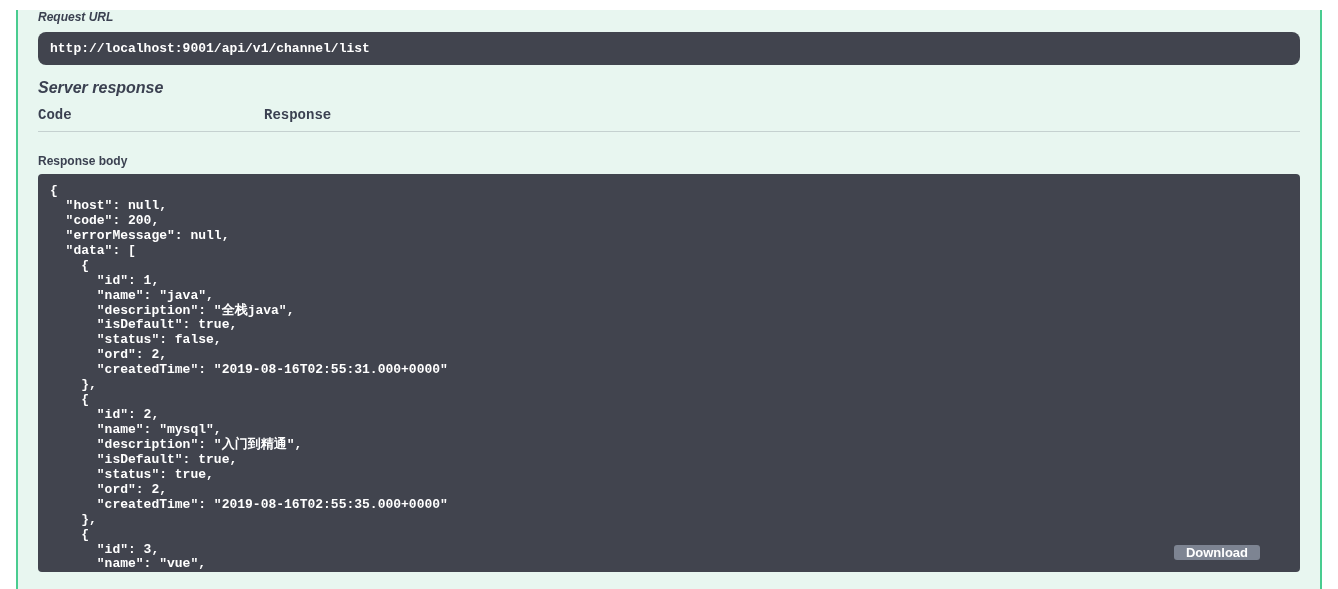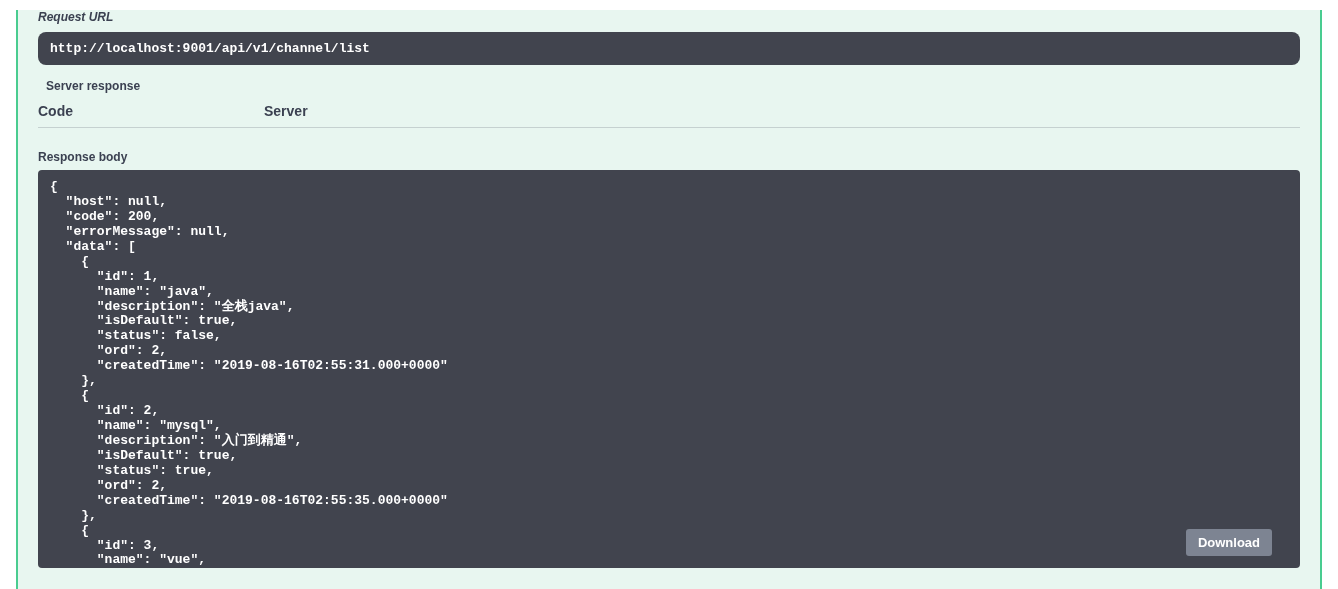--- a/index.html
+++ b/index.html
@@ -29,30 +29,32 @@
   .url-box {
     background: #41444e;
     color: #ffffff;
     font-family: Consolas, Menlo, "Courier New", monospace;
     font-size: 13px;
     padding: 9px 12px;
     border-radius: 8px;
     font-weight: 600;
   }
   .server-response-label {
-    font-size: 12px;
+    font-size: 16px;
     font-weight: 700;
     color: #3b4151;
-    margin: 14px 0 10px 8px;
+    margin: 14px 0 10px 0;
+    font-style: italic;
   }
   .table-header {
     display: flex;
     border-bottom: 1px solid rgba(59,65,81,0.2);
     padding-bottom: 8px;
     margin-bottom: 14px;
+    font-family: Liberation Mono, monospace;
   }
   .code-col {
     width: 226px;
     font-size: 14px;
     font-weight: 700;
     color: #3b4151;
   }
   .details-col {
     flex: 1;
     font-size: 14px;
@@ -102,44 +104,44 @@
   .response-body::-webkit-scrollbar-thumb {
     background: #c1c1c1;
   }
   .response-body::-webkit-scrollbar-button:single-button {
     height: 17px;
     background: #f1f1f1;
   }
   .download-btn {
     position: absolute;
     bottom: 12px;
-    right: 28px;
+    right: 40px;
     background: #7d8492;
     color: #ffffff;
     font-size: 13px;
     font-weight: 600;
     border: none;
     border-radius: 3px;
-    padding: 6px 12px;
+    padding: 0 12px;
     cursor: pointer;
   }
 </style>
 </head>
 <body>
 
 <div class="outer">
 
   <div class="section-label">Request URL</div>
   <div class="url-box">http://localhost:9001/api/v1/channel/list</div>
 
   <div class="server-response-label">Server response</div>
 
   <div class="table-header">
     <div class="code-col">Code</div>
-    <div class="details-col">Server</div>
+    <div class="details-col">Response</div>
   </div>
 
   <div class="table-row">
     <div class="details-val">
       <div class="response-body-label">Response body</div>
       <div class="response-body-wrap">
         <pre class="response-body">{
   "host": null,
   "code": 200,
   "errorMessage": null,

